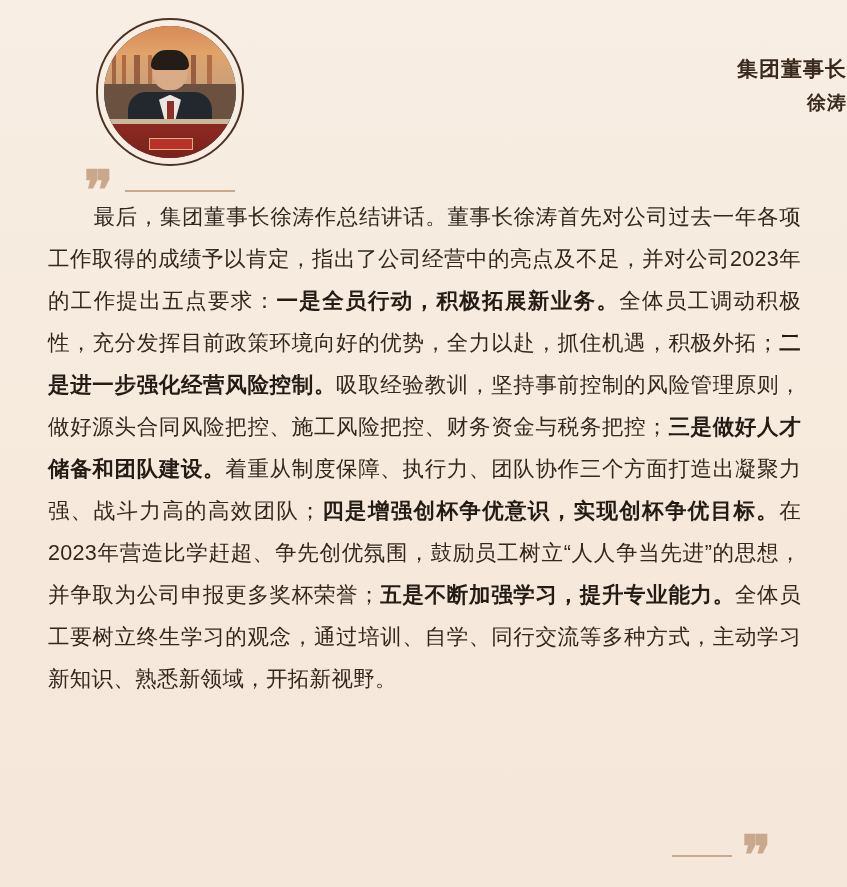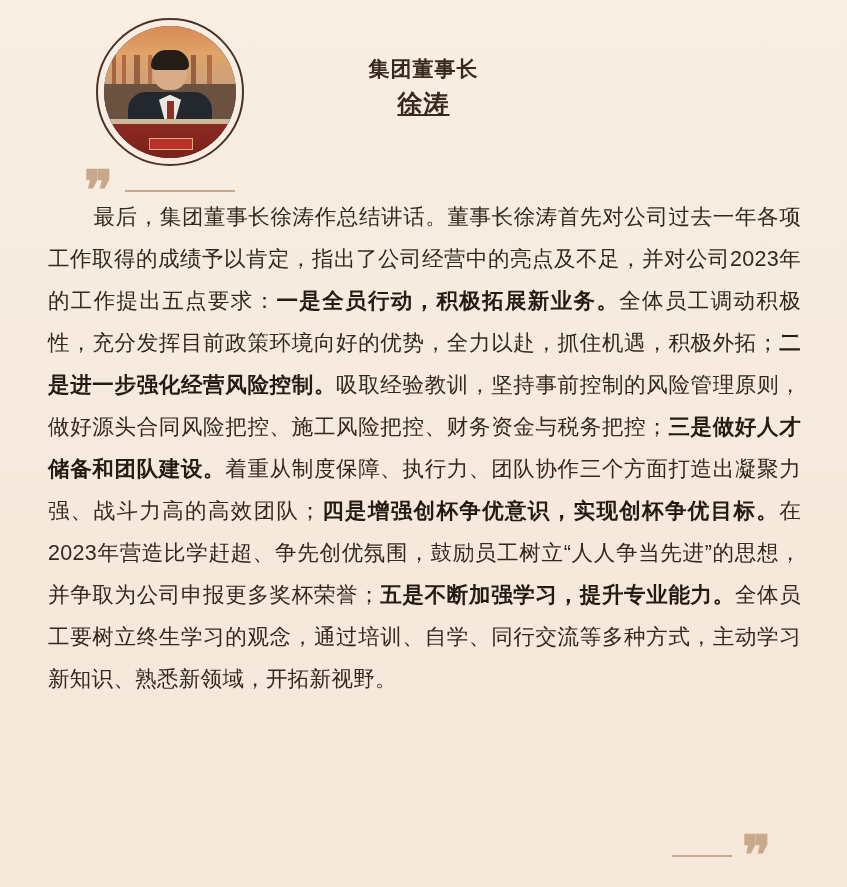--- a/index.html
+++ b/index.html
@@ -107,36 +107,35 @@
   .ph-nameplate {
     position: absolute; left:34%; bottom:6%; width:32%; height:8%;
     background: #b9312a; border: 1px solid #d8b27a;
   }
 
   .title-block {
     position: absolute;
     left: 0;
     right: 0;
     top: 52px;
-    text-align: center;
+    text-align: right;
   }
   .title-line1 {
     font-size: 21px;
     font-weight: bold;
     color: #3a2a1e;
     letter-spacing: 1px;
     line-height: 34px;
   }
   .title-line2 {
-    font-size: 25px;
+    font-size: 19px;
     font-weight: bold;
     color: #3a2a1e;
     letter-spacing: 1px;
     line-height: 34px;
-    text-decoration: underline;
   }
 
   
   .quote-open {
     position: absolute;
     left: 84px;
     top: 176px;
     display: flex;
     align-items: center;
     gap: 10px;

